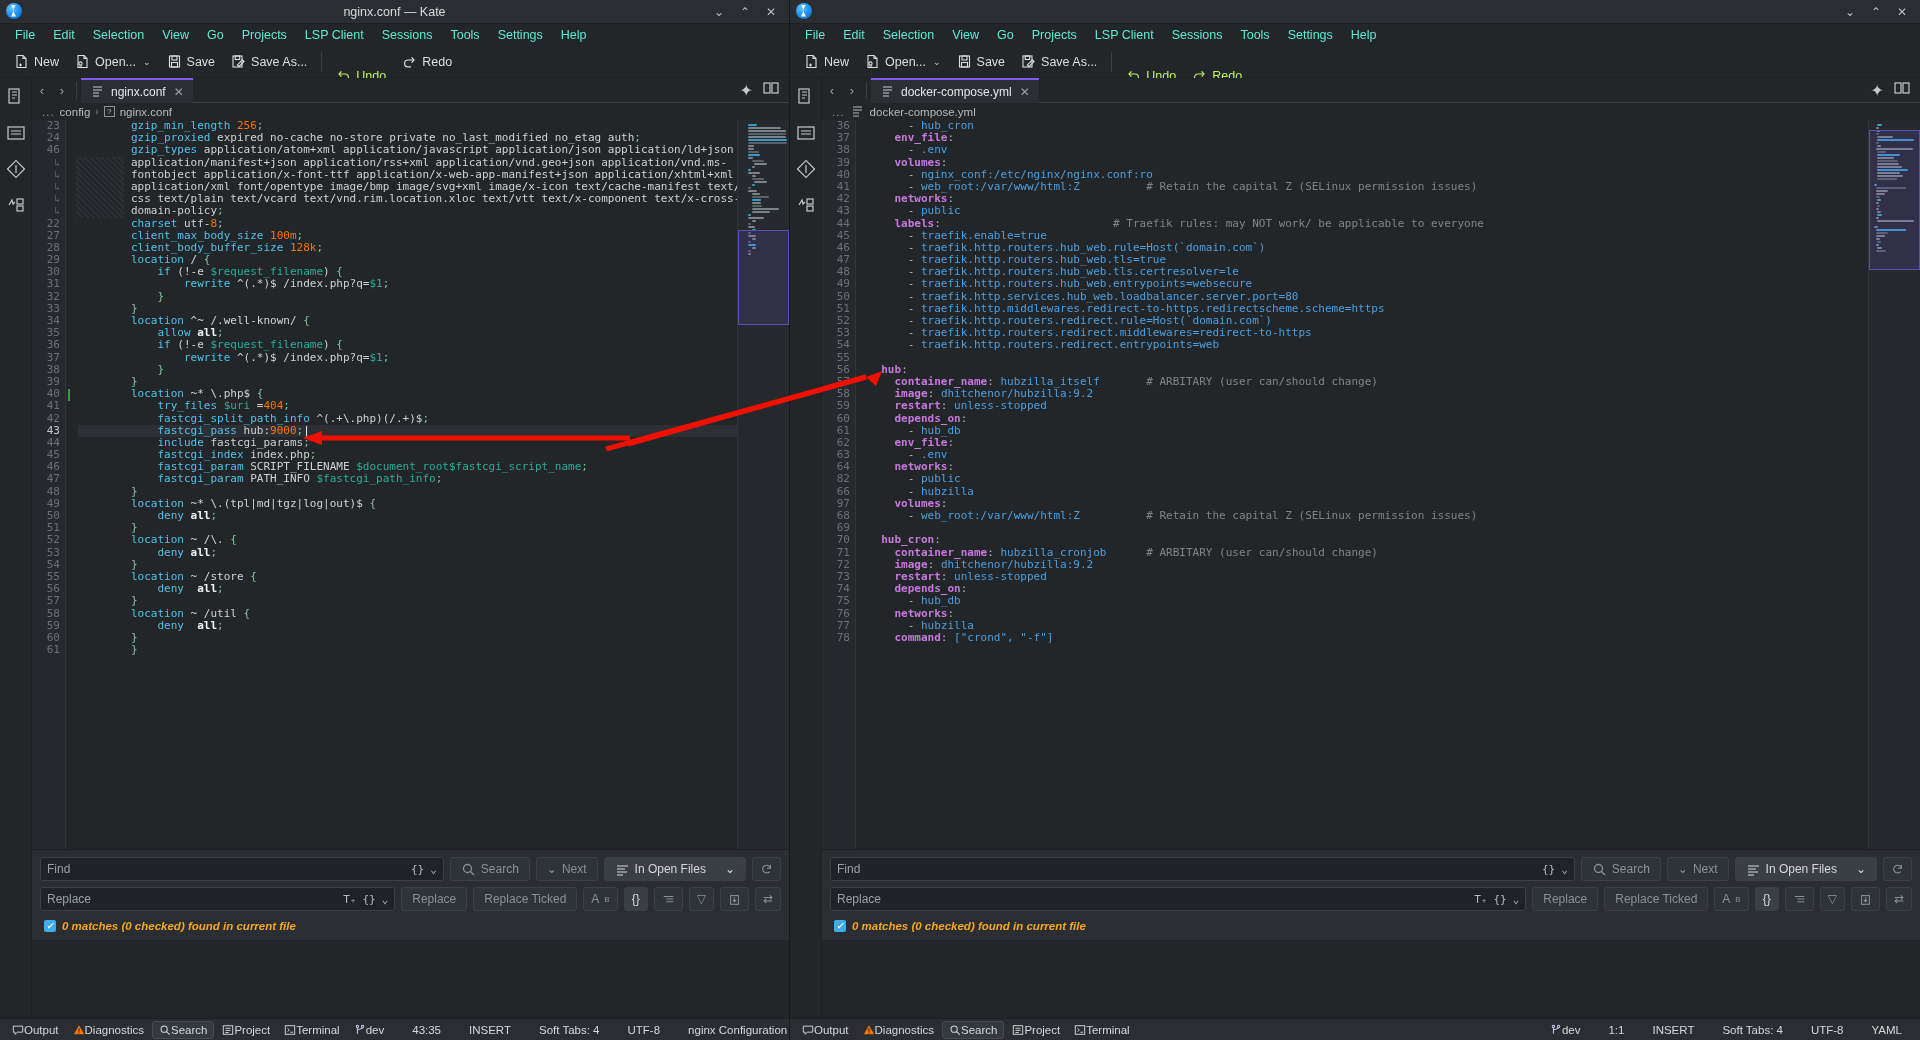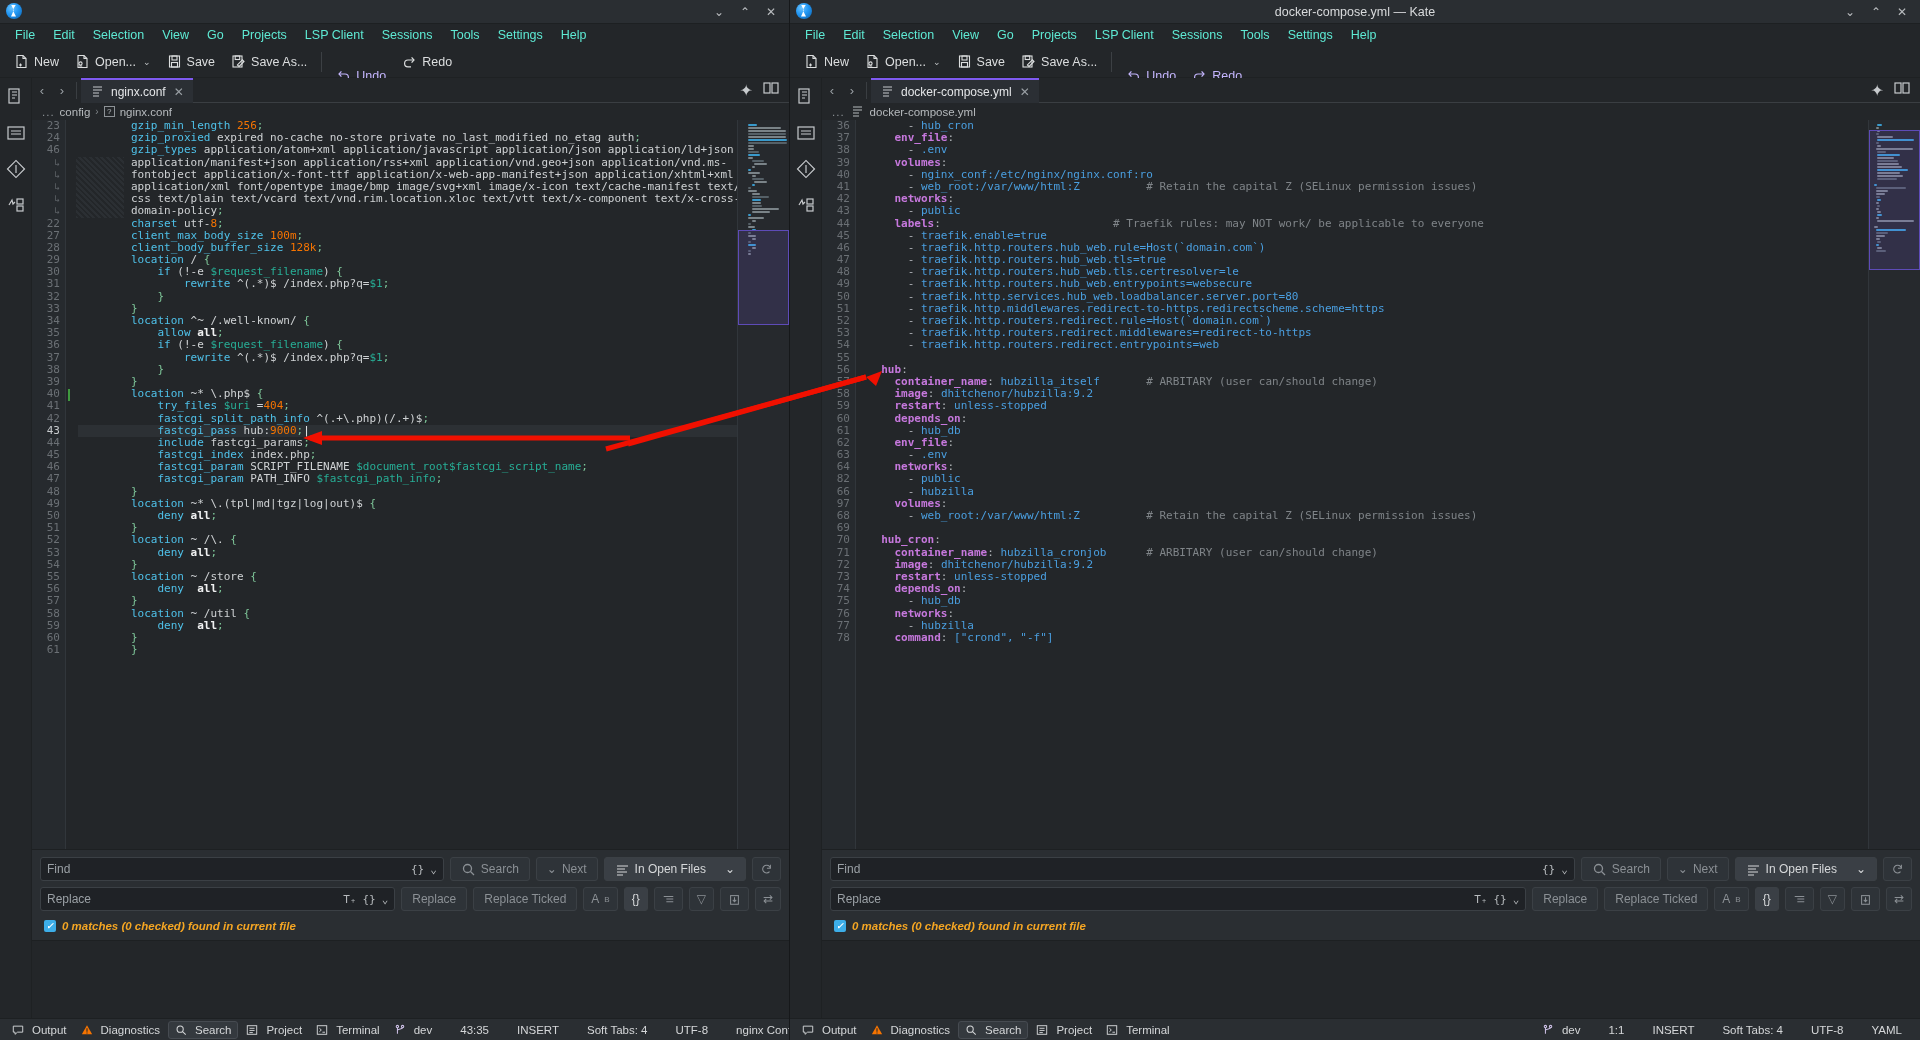--- a/index.html
+++ b/index.html
@@ -39,21 +39,21 @@
   
   .menubar { height: 22px; display: flex; align-items: center; gap: 0; padding-left: 6px;
              background: #232629; flex: none; font-size: 12.5px; }
   .menu-item { padding: 2px 9px; color: #5eead4; border-radius: 3px; white-space: nowrap; }
 
   
   .toolbar { height: 32px; display: flex; align-items: center; gap: 0; padding-left: 6px;
              background: #232629; flex: none; font-size: 12.5px; border-bottom: 1px solid #1e2123;}
   .tb-btn { display: flex; align-items: center; gap: 5px; padding: 4px 8px; border-radius: 3px;
             color: #dcdedf; white-space: nowrap; }
-  .tb-btn.disabled { color: #c4b5fd; margin-top: 28px; }
+  .tb-btn.disabled { color: #bef264; margin-top: 28px; }
   .tb-sep { width: 1px; height: 20px; background: #3c4044; margin: 0 6px; }
   .tb-arrow { font-size: 9px; margin-left: 2px; color: #c0c3c6; }
   .ico { width: 15px; height: 15px; display: inline-block; flex: none; }
   .ico svg { width: 15px; height: 15px; display: block; }
 
   
   .bodyrow { flex: 1; display: flex; min-height: 0; }
   .sidebar-strip { width: 32px; background: #232629; display: flex; flex-direction: column;
                    align-items: center; padding-top: 8px; gap: 14px; flex: none;
                    border-right: 1px solid #1e2123; }
@@ -141,39 +141,40 @@
   .chk { width: 12px; height: 12px; border-radius: 2px; background: #3daee9; color:#fff;
          font-size: 9px; line-height: 12px; text-align: center; flex: none; }
 
   .blankzone { flex: none; height: 78px; background: #232629; border-top: 1px solid #1d2022; }
   .blankzone.rightz { height: 78px; }
 
   
   .statusbar { height: 22px; background: #2a2e32; display: flex; align-items: center;
                gap: 2px; padding: 0 6px; flex: none; font-size: 11.5px; color: #d5d7d9;
                border-top: 1px solid #1d2022; }
-  .sb-item { display: flex; align-items: center; gap: 8px; padding: 2px 6px; border-radius: 3px;
+  .sb-item { display: flex; align-items: center; gap: 0; padding: 2px 6px; border-radius: 3px;
              white-space: nowrap; }
   .sb-item.sel { background: #34393e; border: 1px solid #464b51; }
   .sb-right { margin-left: auto; display: flex; align-items: center; gap: 16px; padding-right: 6px; }
 
   
   .overlay { position: absolute; inset: 0; pointer-events: none; }
 </style>
 </head>
 <body>
 
 <div class="root">
 
   <div class="window win-left">
 
     <div class="titlebar">
       <div class="appicon">
           <div class="kicon"></div>
         </div>
+      <div class="title">nginx.conf — Kate</div>
       <div class="wbtns">
         <div class="wbtn">⌄</div>
         <div class="wbtn">⌃</div>
         <div class="wbtn">✕</div>
       </div>
     </div>
 
     <div class="menubar" id="menubar-left">
         <div class="menu-item">File</div>
         <div class="menu-item">Edit</div>
@@ -554,21 +555,20 @@
         </div>
       </div>
   </div>
 
   <div class="window win-right">
 
     <div class="titlebar">
       <div class="appicon">
           <div class="kicon"></div>
         </div>
-      <div class="title">docker-compose.yml — Kate</div>
       <div class="wbtns">
         <div class="wbtn">⌄</div>
         <div class="wbtn">⌃</div>
         <div class="wbtn">✕</div>
       </div>
     </div>
 
     <div class="menubar" id="menubar-right">
         <div class="menu-item">File</div>
         <div class="menu-item">Edit</div>

